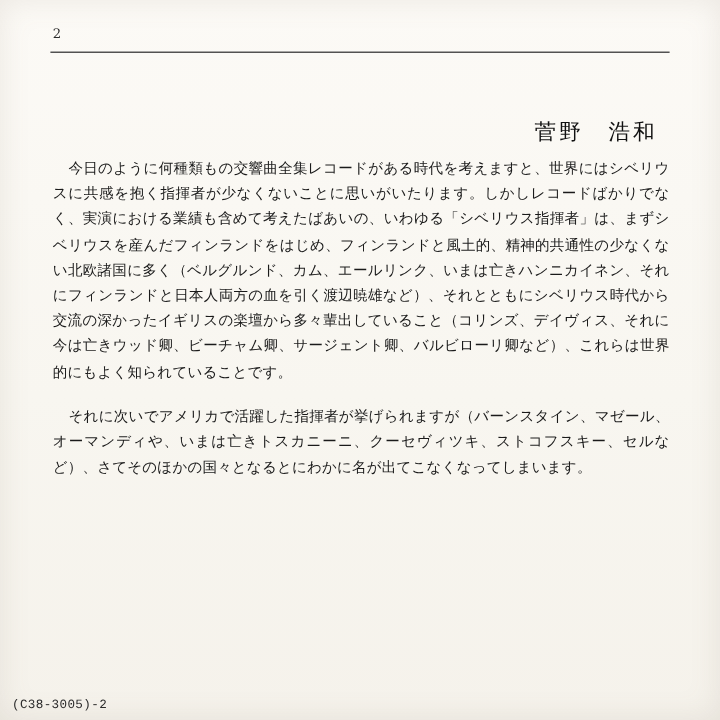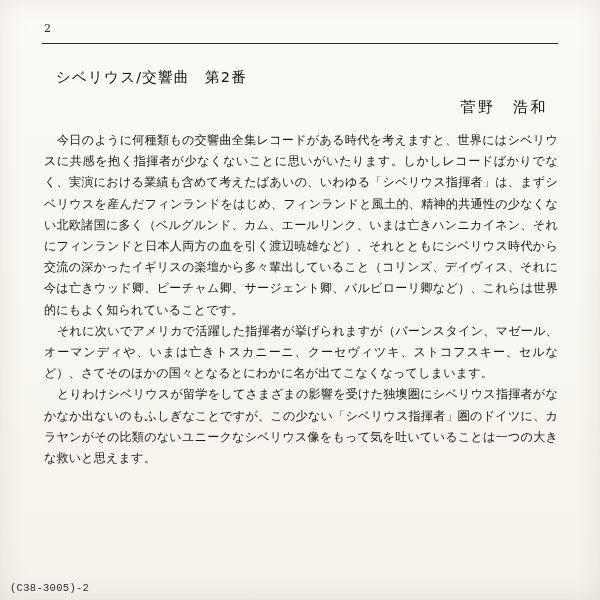--- a/index.html
+++ b/index.html
@@ -46,21 +46,21 @@
     top: 68px;
     font-size: 14.5px;
     font-family: "DejaVu Sans", sans-serif;
     letter-spacing: 1.2px;
     color: #111;
   }
   .author {
     position: absolute;
     right: 52px;
     top: 98px;
-    font-size: 15px;
+    font-size: 18px;
     font-family: Liberation Mono, monospace;
     letter-spacing: 2.5px;
     color: #111;
     text-align: right;
   }
   .body-text {
     position: absolute;
     left: 44px;
     top: 130px;
     width: 514px;
@@ -70,21 +70,21 @@
     line-height: 21.2px;
     font-family: Liberation Serif, serif;
     text-align: justify;
     text-justify: inter-character;
     letter-spacing: 0.15px;
     color: #1a1a1a;
     margin: 0 0 0 0;
     text-indent: 13px;
   }
   .para + .para {
-    margin-top: 0px;
+    margin-top: 16px;
   }
   .footer {
     position: absolute;
     left: 10px;
     bottom: 6px;
     font-size: 10.5px;
     font-family: Liberation Mono, monospace;
     color: #2a2a2a;
     letter-spacing: 0.3px;
   }
@@ -100,26 +100,24 @@
 </style>
 </head>
 <body>
 
 <div class="page">
 
   <div class="page-number">2</div>
 
   <div class="top-rule"></div>
 
-  <div class="title">シベリウス/交響曲　第2番</div>
 
   <div class="author">菅野　浩和</div>
 
   <div class="body-text">
     <p class="para">今日のように何種類もの交響曲全集レコードがある時代を考えますと、世界にはシベリウスに共感を抱く指揮者が少なくないことに思いがいたります。しかしレコードばかりでなく、実演における業績も含めて考えたばあいの、いわゆる「シベリウス指揮者」は、まずシベリウスを産んだフィンランドをはじめ、フィンランドと風土的、精神的共通性の少なくない北欧諸国に多く（ベルグルンド、カム、エールリンク、いまは亡きハンニカイネン、それにフィンランドと日本人両方の血を引く渡辺暁雄など）、それとともにシベリウス時代から交流の深かったイギリスの楽壇から多々輩出していること（コリンズ、デイヴィス、それに今は亡きウッド卿、ビーチャム卿、サージェント卿、バルビローリ卿など）、これらは世界的にもよく知られていることです。</p>
     <p class="para">それに次いでアメリカで活躍した指揮者が挙げられますが（バーンスタイン、マゼール、オーマンディや、いまは亡きトスカニーニ、クーセヴィツキ、ストコフスキー、セルなど）、さてそのほかの国々となるとにわかに名が出てこなくなってしまいます。</p>
-    <p class="para">とりわけシベリウスが留学をしてさまざまの影響を受けた独墺圏にシベリウス指揮者がなかなか出ないのもふしぎなことですが、この少ない「シベリウス指揮者」圏のドイツに、カラヤンがその比類のないユニークなシベリウス像をもって気を吐いていることは一つの大きな救いと思えます。</p>
   </div>
 
   <div class="footer">(C38-3005)-2</div>
 
   <div class="edge-shadow"></div>
 </div>
 
 </body></html>

